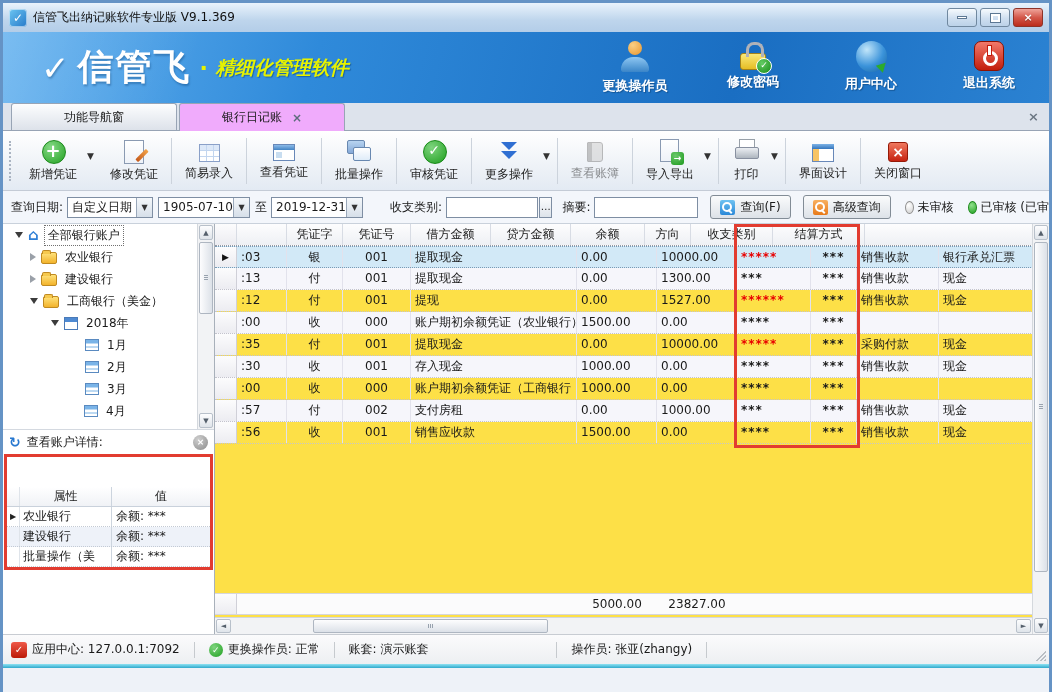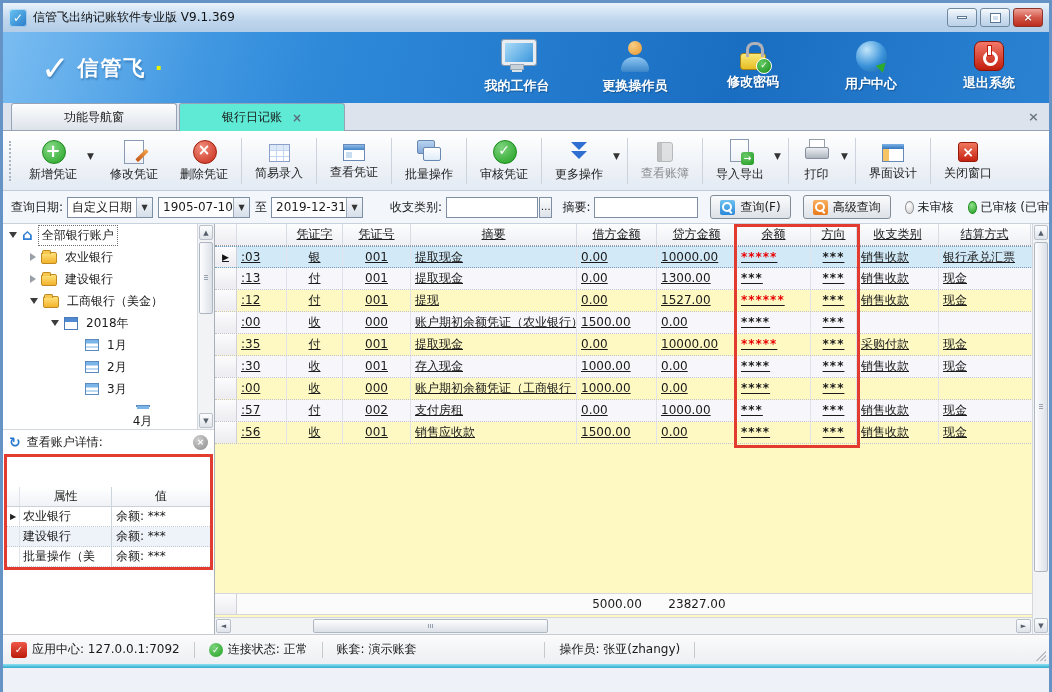--- a/index.html
+++ b/index.html
@@ -18,21 +18,21 @@
 
   
   .menubar{height:24px;background:linear-gradient(#fcfdfe,#eef2f8);display:flex;align-items:center;padding-left:10px;gap:26px;border-bottom:1px solid #d7dee8;}
   .menu-item{padding:2px 4px;}
 
   
   .banner{height:71px;background:linear-gradient(105deg,#63b1ef 0%,#2f8ada 30%,#1a6ec2 70%,#2b82d2 100%);position:relative;display:flex;align-items:center;overflow:hidden;}
   .banner::before{content:"";position:absolute;left:-80px;top:-40px;width:420px;height:200px;background:linear-gradient(115deg,rgba(255,255,255,.22),rgba(255,255,255,0) 60%);transform:rotate(-4deg);}
   .brand{display:flex;align-items:center;margin-left:38px;position:relative;}
   .brandmark{color:#fff;font-size:34px;font-weight:bold;font-style:italic;margin-right:8px;text-shadow:1px 2px 2px #00336655;}
-  .brandname{color:#fff;font-size:21px;font-weight:bold;letter-spacing:2px;text-shadow:1px 2px 2px #00336655;}
+  .brandname{color:#fff;font-size:36px;font-weight:bold;letter-spacing:2px;text-shadow:1px 2px 2px #00336655;}
   .branddot{color:#e6f200;font-size:22px;font-weight:bold;margin:0 8px;}
   .slogan{color:#e6f200;font-size:19px;font-weight:bold;font-style:italic;text-shadow:1px 1px 1px #00336677;}
   .banner-actions{position:absolute;right:18px;top:8px;display:flex;gap:34px;}
   .baction{display:flex;flex-direction:column;align-items:center;width:84px;cursor:pointer;}
   .blabel{color:#fff;font-weight:bold;font-size:13px;margin-top:3px;white-space:nowrap;text-shadow:1px 1px 1px #00224466;}
   .bi{position:relative;height:34px;width:38px;}
   .workstation-icon::before{content:"";position:absolute;left:4px;top:0;width:28px;height:19px;background:linear-gradient(135deg,#aadcf8,#3c96dc);border:3px solid #e9edf1;border-radius:2px;box-shadow:0 0 0 1px #8a9aaa;}
   .workstation-icon::after{content:"";position:absolute;left:13px;top:25px;width:12px;height:4px;background:#c9d1d9;box-shadow:0 4px 0 -1px #dbe3ea,0 0 0 1px #9aaabb;}
   .journal-detail-icon::before{content:"";position:absolute;left:7px;top:1px;width:25px;height:30px;background:linear-gradient(to right,#3c5c94 0 6px,#fff 6px);border:2px solid #3c5c94;border-radius:2px;}
   .journal-detail-icon::after{content:"";position:absolute;left:17px;top:8px;width:12px;height:17px;background:repeating-linear-gradient(#8aa0c8 0 2px,transparent 2px 6px);}
@@ -43,21 +43,21 @@
   .switch-operator-icon::after{content:"";position:absolute;left:5px;top:17px;width:28px;height:15px;background:linear-gradient(#8ec7f2,#3a85c8);border-radius:13px 13px 3px 3px;}
   .user-center-icon{width:31px;height:31px;margin:1px auto 0;border-radius:50%;background:radial-gradient(circle at 35% 28%,#c2e6fa,#3b93da 55%,#17629f);}
   .user-center-icon::after{content:"";position:absolute;right:0;bottom:1px;width:0;height:0;border-left:9px solid #2cab2c;border-top:5px solid transparent;border-bottom:5px solid transparent;transform:rotate(-45deg);}
   .exit-system-icon{width:30px;height:30px;margin:1px auto 0;border-radius:7px;background:linear-gradient(#f2796a,#c21d0c);border:1px solid #8c1202;}
   .exit-system-icon::before{content:"";position:absolute;left:8px;top:9px;width:9px;height:9px;border:3px solid #fff;border-radius:50%;}
   .exit-system-icon::after{content:"";position:absolute;left:13px;top:4px;width:3px;height:9px;background:#fff;box-shadow:0 0 0 1px #c21d0c;}
 
   
   .tabstrip{height:28px;background:#dde3ec;display:flex;align-items:flex-end;padding-left:8px;border-bottom:1px solid #98a4b5;position:relative;}
   .tab{height:27px;min-width:166px;display:flex;align-items:center;justify-content:center;gap:10px;border:1px solid #98a4b5;border-bottom:none;border-radius:3px 3px 0 0;background:linear-gradient(#fcfdfe,#dde2ea);margin-right:2px;}
-  .tab.active{background:#5eead4;margin-bottom:-1px;height:28px;z-index:2;}
+  .tab.active{background:#f0abfc;margin-bottom:-1px;height:28px;z-index:2;}
   .tab-close{color:#5d6c7c;font-size:12px;font-weight:bold;}
   .strip-close{position:absolute;right:10px;top:6px;color:#6d7884;font-size:13px;font-weight:bold;}
 
   
   .ribbon{height:60px;background:linear-gradient(#ffffff,#eef2f7 60%,#e3eaf3);border-bottom:1px solid #c4cbd6;display:flex;align-items:center;padding-left:4px;}
   .grip{width:4px;height:40px;border-left:2px dotted #aab4c2;margin:0 5px 0 2px;}
   .tbtn{position:relative;display:flex;flex-direction:column;align-items:center;padding:3px 11px 2px;min-width:62px;cursor:pointer;}
   .tbtn.has-caret{padding-right:22px;}
   .tbtn.disabled{opacity:.5;}
   .tlabel{margin-top:3px;white-space:nowrap;color:#1c1c1c;}
@@ -140,21 +140,21 @@
   .acc-redbox{margin:0 1px;border:3px solid #e23c30;}
   .acc-head,.arow{display:flex;height:20px;line-height:19px;border-bottom:1px dotted #c3cad4;}
   .acc-head{border-bottom:1px solid #c9d1db;background:linear-gradient(#fff,#f0f2f6);margin-top:30px;}
   .asel{width:13px;border-right:1px solid #dfe4ea;font-size:8px;text-align:center;color:#222;}
   .aprop{width:92px;padding-left:3px;border-right:1px solid #ccd4de;overflow:hidden;white-space:nowrap;}
   .aval{flex:1;padding-left:4px;overflow:hidden;white-space:nowrap;}
   .acc-head .aprop,.acc-head .aval{text-align:center;padding-left:0;}
   .arow.alt{background:#eef2f9;}
 
   
-  .gridarea{position:relative;flex:1;background:#fef9c3;overflow:hidden;text-decoration:underline;}
+  .gridarea{position:relative;flex:1;background:#fde047;overflow:hidden;}
   .ghead,.grow,.gtotals{display:flex;height:22px;}
   .gc{border-right:1px solid #e2e2ec;padding:0 4px;line-height:21px;white-space:nowrap;overflow:hidden;}
   .ghead{background:linear-gradient(#fdfdfe,#eef0f4);border-bottom:1px dotted #9a9aa2;}
   .ghead .gc{text-align:center;border-right:1px solid #d8dce4;}
   .grow{border-bottom:1px dotted #c4c4cc;}
   .grow.alt{background:#f6f6fb;}
   .grow.selrow{background:#d2e9f7;border-top:1px dotted #7a9ab5;border-bottom:1px dotted #7a9ab5;height:22px;}
   .c-sel{width:22px;background:linear-gradient(#fcfcfd,#ececf1);border-right:1px solid #d0d0d8;font-size:9px;text-align:center;color:#111;}
   .c-time{width:50px;}
   .c-word{width:56px;text-align:center;}
@@ -210,26 +210,23 @@
         </span>
     </span>
   </div>
 
 
   <div class="banner">
     <div class="brand">
       <span class="brandmark">✓</span>
       <span class="brandname">信管飞</span>
       <span class="branddot">·</span>
+      <span class="slogan">精细化管理软件</span>
     </div>
     <div class="banner-actions">
-        <div class="baction">
-          <span class="bi workstation-icon"></span>
-          <span class="blabel">我的工作台</span>
-        </div>
         <div class="baction">
           <span class="bi switch-operator-icon"></span>
           <span class="blabel">更换操作员</span>
         </div>
         <div class="baction">
           <span class="bi change-password-icon"></span>
           <span class="blabel">修改密码</span>
         </div>
         <div class="baction">
           <span class="bi user-center-icon"></span>
@@ -256,24 +253,20 @@
   <div class="ribbon">
     <span class="grip"></span>
   <div class="tbtn has-caret">
         <span class="ti new-voucher-icon"></span>
         <span class="caret">▼</span>
         <div class="tlabel">新增凭证</div>
       </div>
       <div class="tbtn">
         <span class="ti edit-voucher-icon"></span>
         <div class="tlabel">修改凭证</div>
-      </div>
-      <div class="tbtn">
-        <span class="ti delete-voucher-icon"></span>
-        <div class="tlabel">删除凭证</div>
       </div>
       <span class="tsep"></span>
       <div class="tbtn">
         <span class="ti easy-entry-icon"></span>
         <div class="tlabel">简易录入</div>
       </div>
       <span class="tsep"></span>
       <div class="tbtn">
         <span class="ti view-voucher-icon"></span>
         <div class="tlabel">查看凭证</div>
@@ -354,21 +347,21 @@
     <span class="radio radio-gray"></span>
     <span>未审核</span>
     <span class="radio radio-green"></span>
     <span>已审核 (已审</span>
   </div>
 
   <div class="main">
     <div class="leftpanel">
       <div class="tree">
         <div>
-            <div class="titem" style="padding-left: 6px;">
+            <div class="titem" style="padding-left: 12px;">
               <span class="exp exp-open"></span>
               <span class="tico home-icon"></span>
               <span class="tlab sel">全部银行账户</span>
             </div>
             <div class="titem" style="padding-left: 27px;">
               <span class="exp exp-closed"></span>
               <span class="tico folder-icon"></span>
               <span class="tlab">农业银行</span>
             </div>
             <div class="titem" style="padding-left: 27px;">
@@ -394,21 +387,21 @@
             <div class="titem" style="padding-left: 69px;">
               <span class="exp exp-none"></span>
               <span class="tico month-icon"></span>
               <span class="tlab">2月</span>
             </div>
             <div class="titem" style="padding-left: 69px;">
               <span class="exp exp-none"></span>
               <span class="tico month-icon"></span>
               <span class="tlab">3月</span>
             </div>
-            <div class="titem" style="padding-left: 68px; flex-direction: column;">
+            <div class="titem" style="padding-left: 68px;">
               <span class="exp exp-none"></span>
               <span class="tico month-icon"></span>
               <span class="tlab">4月</span>
             </div>
           </div>
         <div class="vscroll">
           <span class="sarrowbox sarrow-up">▲</span>
           <span class="sthumb" style="top:18px;height:72px"></span>
           <span class="sarrowbox sarrow-down">▼</span>
         </div>
@@ -443,21 +436,20 @@
           </div>
       </div>
     </div>
 
     <div class="gridarea">
       <div class="ghead">
           <span class="gc c-sel"></span>
           <span class="gc c-time"></span>
           <span class="gc c-word">凭证字</span>
           <span class="gc c-no">凭证号</span>
-          <span class="gc c-summary">摘要</span>
           <span class="gc c-debit">借方金额</span>
           <span class="gc c-credit">贷方金额</span>
           <span class="gc c-balance">余额</span>
           <span class="gc c-direction">方向</span>
           <span class="gc c-category">收支类别</span>
           <span class="gc c-settle">结算方式</span>
         </div>
       <div>
           <div class="grow selrow">
             <span class="gc c-sel">▶</span>
@@ -602,21 +594,21 @@
         <span class="sarrowbox sarrow-down">▼</span>
       </div>
     </div>
   </div>
 
   <div class="statusbar">
     <span class="st-appicon">✓</span>
     <span>应用中心: 127.0.0.1:7092</span>
     <span class="st-sep"></span>
     <span class="st-green">✓</span>
-    <span>连接状态: 正常</span>
+    <span>更换操作员: 正常</span>
     <span class="st-sep"></span>
     <span>账套: 演示账套</span>
     <span class="st-sep" style="margin-left:128px"></span>
     <span>操作员: 张亚(zhangy)</span>
     <span class="st-sep"></span>
     <span class="st-grip"></span>
   </div>
   <div class="bottom-edge"></div>
 </div>
 

